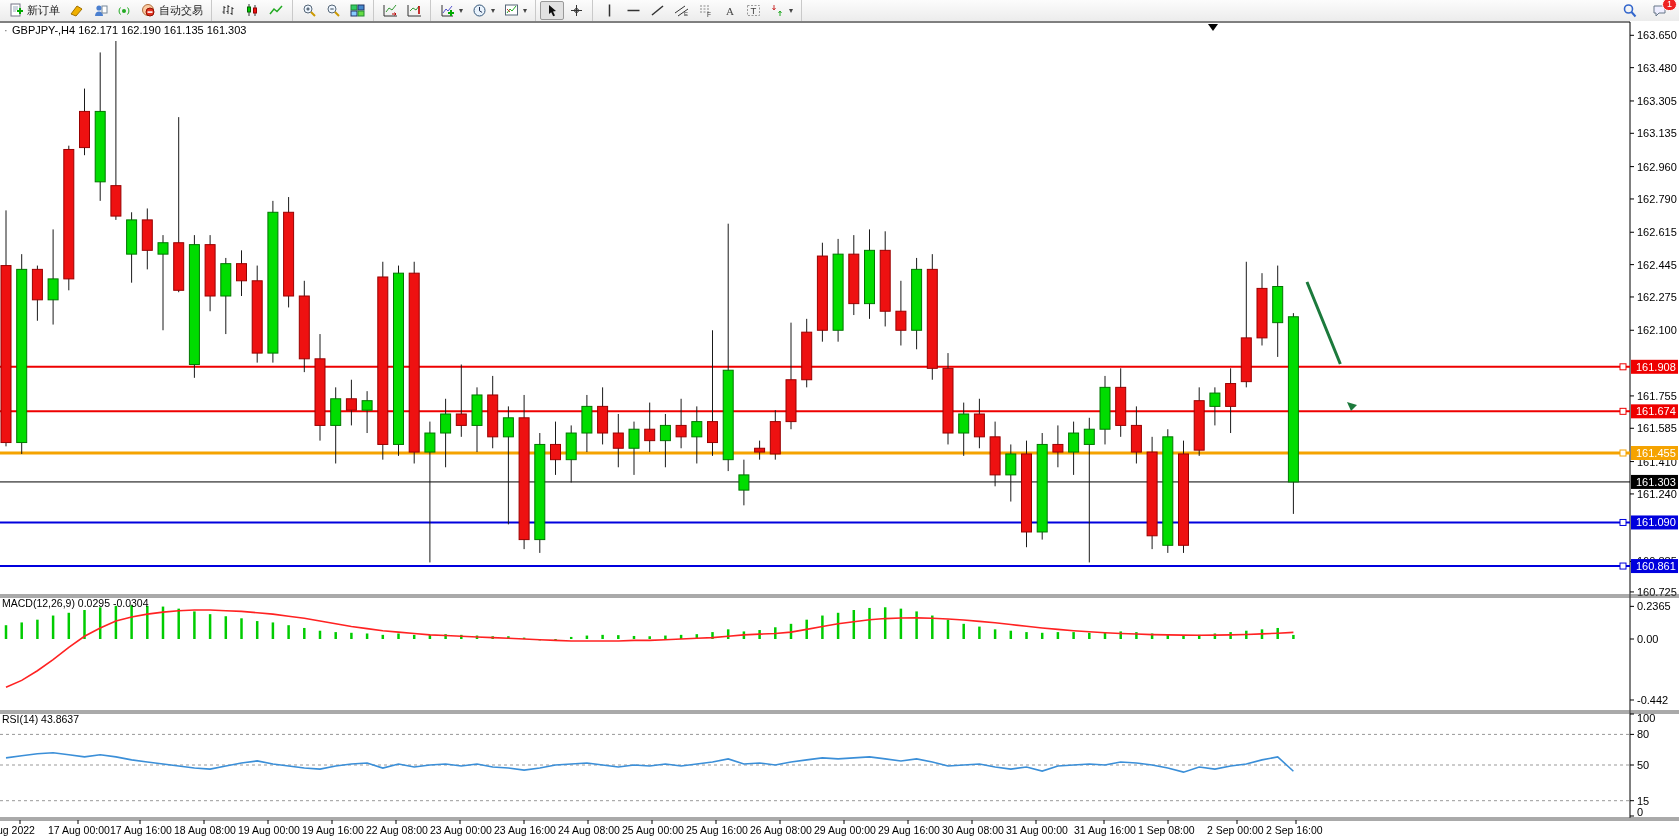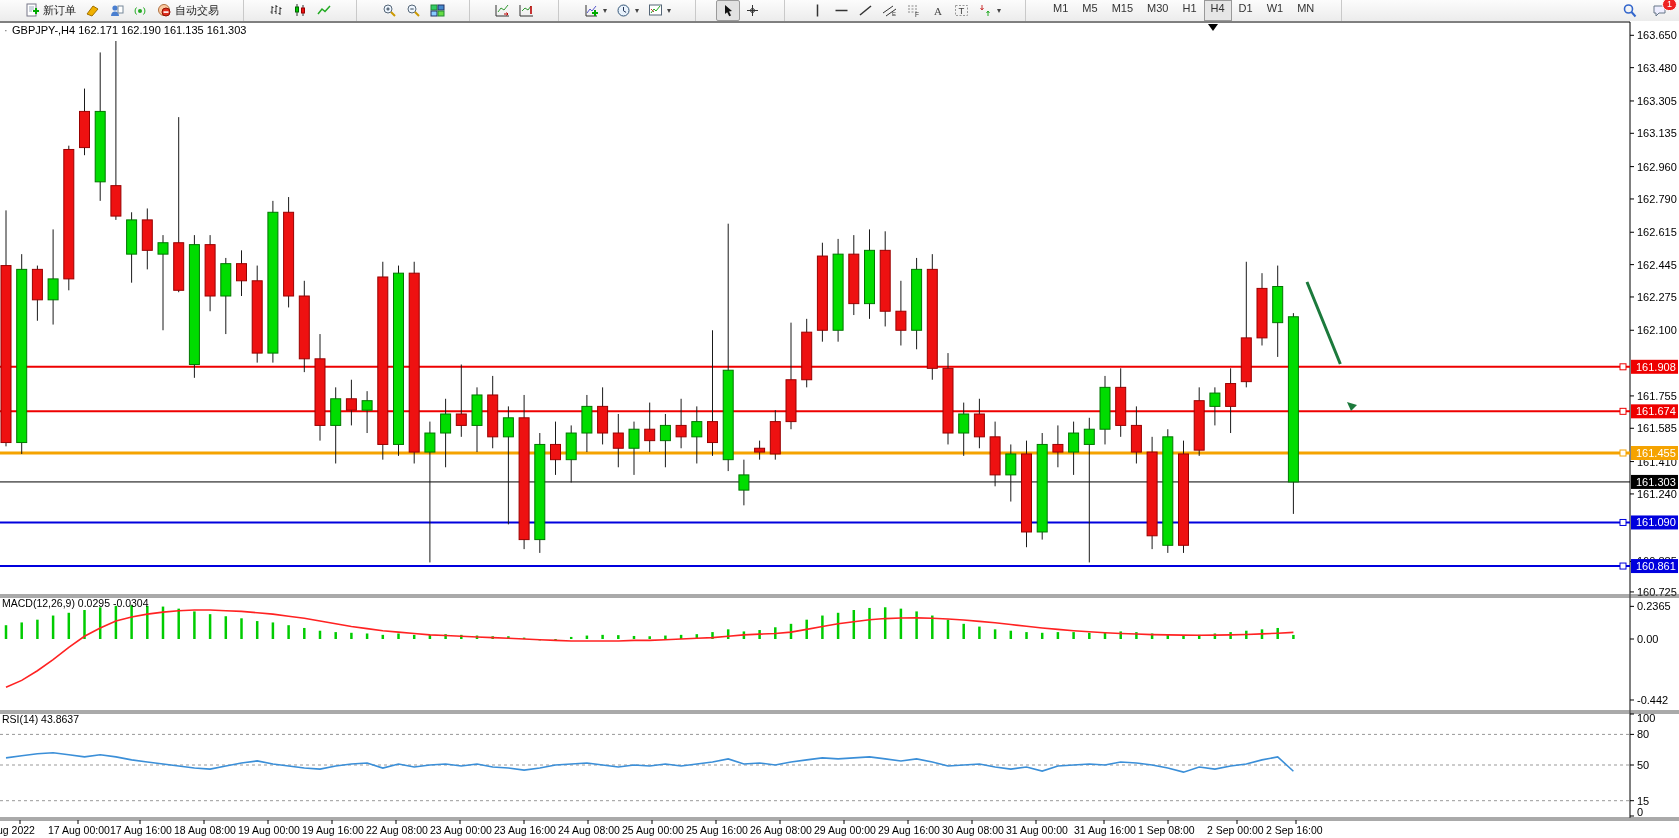--- a/index.html
+++ b/index.html
@@ -2,21 +2,21 @@
 <html><head>
 <meta charset="utf-8">
 <style>
   html,body{margin:0;padding:0;background:#d4d0c8;}
   .screen{position:relative;width:1679px;height:838px;background:#ffffff;overflow:hidden;
           font-family:"Liberation Sans",sans-serif;}
   
   .tb{position:absolute;left:0;top:0;width:1679px;height:21px;display:flex;align-items:center;
       background:linear-gradient(#fcfcfc,#ececec);border-bottom:1px solid #8f8f8f;
       font-size:11px;color:#222;}
-  .grp{display:flex;height:100%;padding:0 20px;border-right:1px solid #c9c9c9;}
+  .grp{display:flex;align-items:center;height:100%;padding:0 4px;border-right:1px solid #c9c9c9;}
   .btn{display:flex;align-items:center;gap:3px;padding:1px 3px;border:1px solid transparent;
        border-radius:2px;cursor:default;white-space:nowrap;}
   .btn.active{background:#e2e2e2;border:1px solid #9a9a9a;}
   .tfbtn{padding:1px 6px;color:#333;font-size:11px;border:1px solid transparent;}
   .tfbtn.active{background:#e6e6e6;border:1px solid #999;}
   .caret{font-size:8px;color:#444;margin-left:1px;}
   .tb-spacer{flex:1;}
   .tb-right{display:flex;align-items:center;gap:6px;padding-right:8px;}
   .chatwrap{position:relative;}
   .chatbadge{position:absolute;top:-4px;right:-7px;background:#e22;color:#fff;border-radius:7px;
@@ -258,31 +258,20 @@
           <div class="btn">
             <span class="ic">
               <svg width="15" height="15" viewBox="0 0 15 15">
                 <path d="M4 2v5M2.5 5 4 7l1.5-2" stroke="#c33" fill="none"></path>
                 <path d="M10 13V8M8.5 10 10 8l1.5 2" stroke="#2a2" fill="none"></path>
               </svg>
             </span>
             <span class="caret">▾</span>
           </div>
         </div>
-      </div>
-    <div class="grp" id="tb-timeframes">
-        <div class="tfbtn">M1</div>
-        <div class="tfbtn">M5</div>
-        <div class="tfbtn">M15</div>
-        <div class="tfbtn">M30</div>
-        <div class="tfbtn">H1</div>
-        <div class="tfbtn active">H4</div>
-        <div class="tfbtn">D1</div>
-        <div class="tfbtn">W1</div>
-        <div class="tfbtn">MN</div>
       </div>
     <div class="tb-spacer"></div>
     <div class="tb-right" id="tb-right">
         <div class="btn chatwrap">
           <span class="ic">
             <svg width="15" height="15" viewBox="0 0 15 15">
               <circle cx="6.5" cy="6" r="4" fill="none" stroke="#36c" stroke-width="1.6"></circle>
               <path d="M9.5 9l4 4.5" stroke="#36c" stroke-width="2"></path>
             </svg>
           </span>

